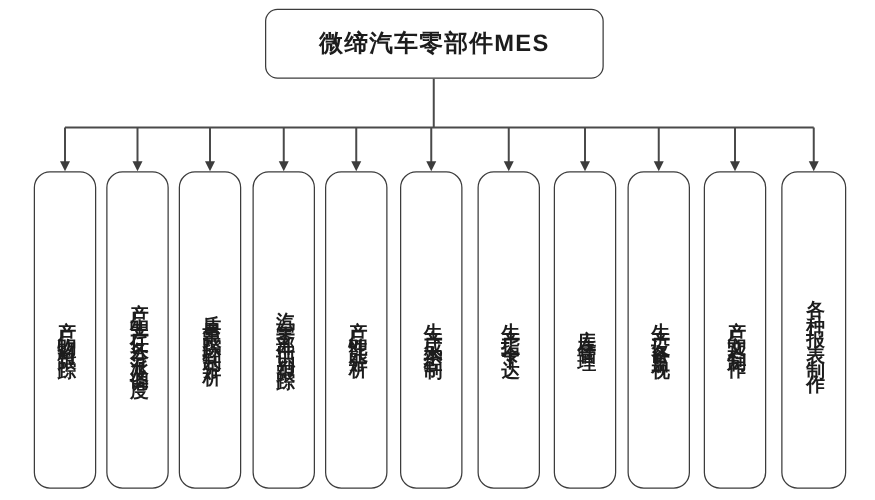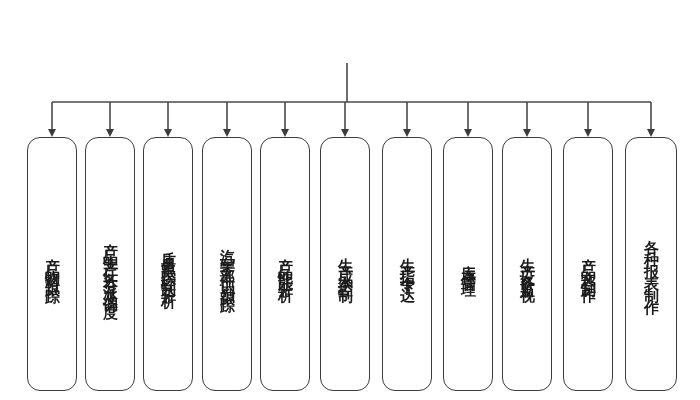--- a/index.html
+++ b/index.html
@@ -80,20 +80,23 @@
   .n7  { left: 443px; }
   .n8  { left: 502px; }
   .n9  { left: 563px; }
   .n10 { left: 625px; width: 52px; }
 </style>
 </head>
 <body>
 
 <div class="canvas">
 
+  <div class="root-box">
+    <span class="root-label">微缔汽车零部件MES</span>
+  </div>
 
   <svg class="connectors" viewBox="0 0 700 400" xmlns="http://www.w3.org/2000/svg">
     <g stroke="#4a4a4a" stroke-width="1.6" fill="none">
 
       <line x1="347" y1="63" x2="347" y2="102"></line>
 
       <line x1="52" y1="102" x2="651" y2="102"></line>
 
       <line x1="52" y1="102" x2="52" y2="130"></line>
       <line x1="110" y1="102" x2="110" y2="130"></line>

